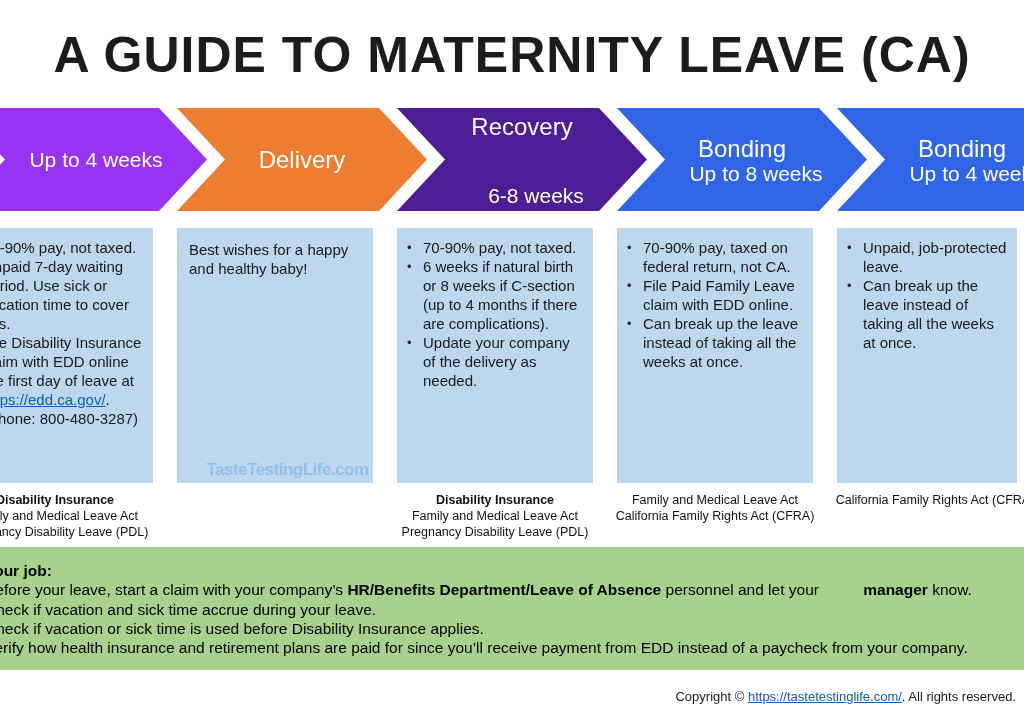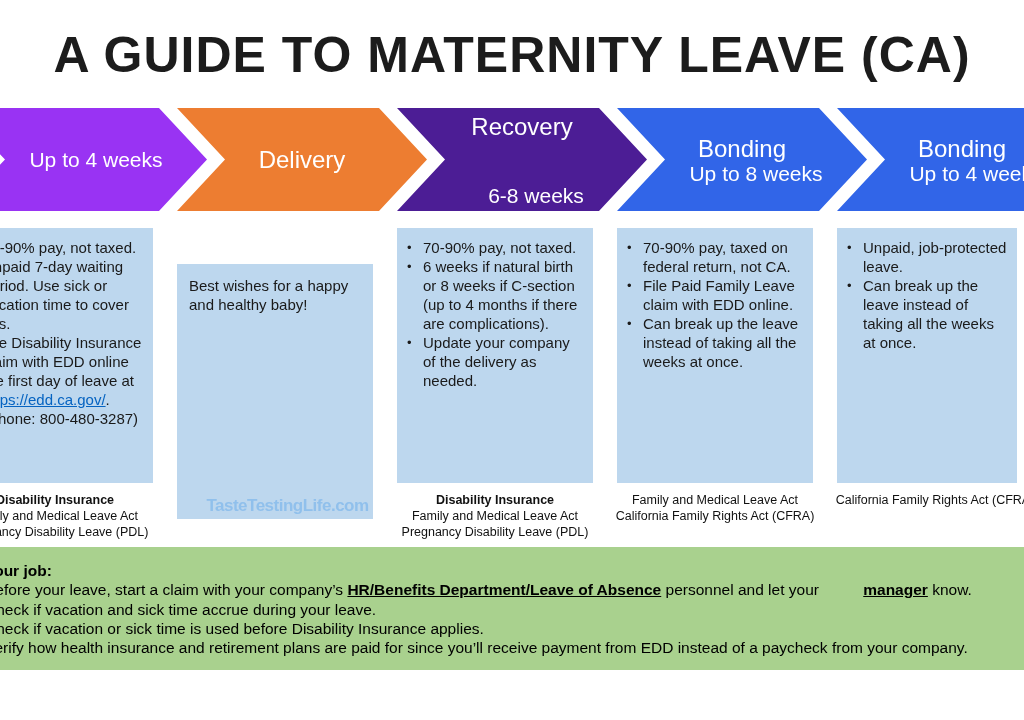--- a/index.html
+++ b/index.html
@@ -46,21 +46,21 @@
     font-size:12.5px; line-height:16px; color:#111; white-space:nowrap;
   }
   .col-label .b { font-weight:bold; }
 
   
   .green-band {
     position:absolute; left:0; top:547px; width:1090px; height:123px;
     padding:14px 10px 0 30px; font-size:15.5px; line-height:19.3px; color:#000;
   }
   .green-band .heading { font-weight:bold; }
-  .green-band .item .b { font-weight:bold;text-decoration:underline; }
+  .green-band .item .b { font-weight:bold; }
 
   .copyright {
     position:absolute; top:689px; right:29px; font-size:13px; color:#1a1a1a; white-space:nowrap;
   }
 </style>
 </head>
 <body>
 
 <div class="viewport">
   <div class="slide">
@@ -86,21 +86,21 @@
           <div class="arrow-title">Bonding</div>
           <div class="arrow-sub">Up to 4 weeks</div>
         </div>
       </div>
     <div id="boxes">
         <div class="box box-0" style="left: 2px; background: rgb(189, 215, 238);">
           <div class="bullet"><span>70-90% pay, not taxed.</span></div>
           <div class="bullet"><span>Unpaid 7-day waiting period. Use sick or vacation time to cover this.</span></div>
           <div class="bullet"><span>File Disability Insurance claim with EDD online the first day of leave at </span><span class="link" style="color: rgb(5, 99, 193);">https://edd.ca.gov/</span><span>. (Phone: 800-480-3287)</span></div>
         </div>
-        <div class="box box-1" style="left: 222px; background: rgb(189, 215, 238); margin-top: 36px;">
+        <div class="box box-1" style="left: 222px; background: rgb(189, 215, 238);">
           <div class="note">Best wishes for a happy and healthy baby!</div>
           <div class="watermark" style="color: rgba(120, 180, 235, 0.65); padding-left: 25px;">TasteTestingLife.com</div>
         </div>
         <div class="box box-2" style="left: 442px; background: rgb(189, 215, 238);">
           <div class="bullet"><span class="dot">•</span><span>70-90% pay, not taxed.</span></div>
           <div class="bullet"><span class="dot">•</span><span>6 weeks if natural birth or 8 weeks if C-section (up to 4 months if there are complications).</span></div>
           <div class="bullet"><span class="dot">•</span><span>Update your company of the delivery as needed.</span></div>
         </div>
         <div class="box box-3" style="left: 662px; background: rgb(189, 215, 238);">
           <div class="bullet"><span class="dot">•</span><span>70-90% pay, taxed on federal return, not CA.</span></div>
@@ -135,15 +135,18 @@
     <div class="green-band" style="background: rgb(169, 209, 142);">
       <div class="heading">Your job:</div>
       <div id="footer-items">
           <div class="item"><span>Before your leave, start a claim with your company’s </span><span class="b" style="font-weight: bold;">HR/Benefits Department/Leave of Absence</span><span> personnel and let your </span><span class="b" style="font-weight: bold; margin-left: 40px;">manager</span><span> know.</span></div>
           <div class="item"><span>Check if vacation and sick time accrue during your leave.</span></div>
           <div class="item"><span>Check if vacation or sick time is used before Disability Insurance applies.</span></div>
           <div class="item"><span>Verify how health insurance and retirement plans are paid for since you’ll receive payment from EDD instead of a paycheck from your company.</span></div>
         </div>
     </div>
 
+    <div class="copyright">
+      <span>Copyright © </span><span class="link" style="color: rgb(5, 99, 193);">https://tastetestinglife.com/</span><span>. All rights reserved.</span>
+    </div>
 
   </div>
 </div>
 
 </body></html>

